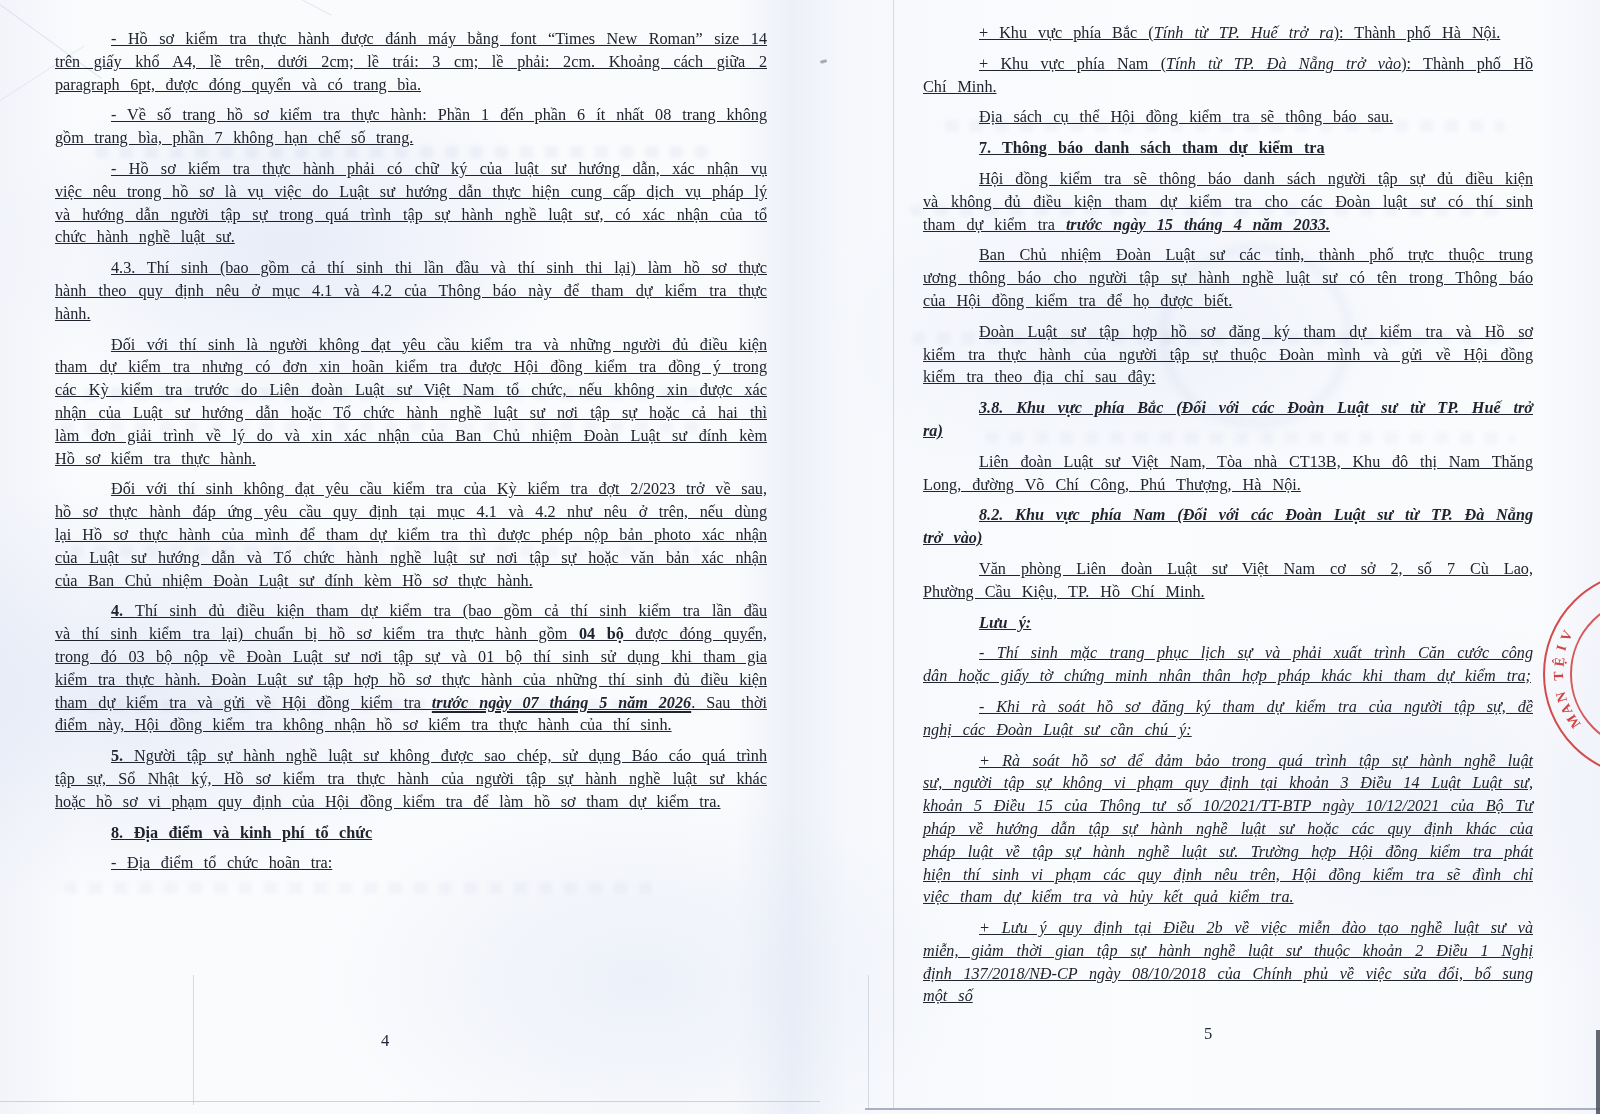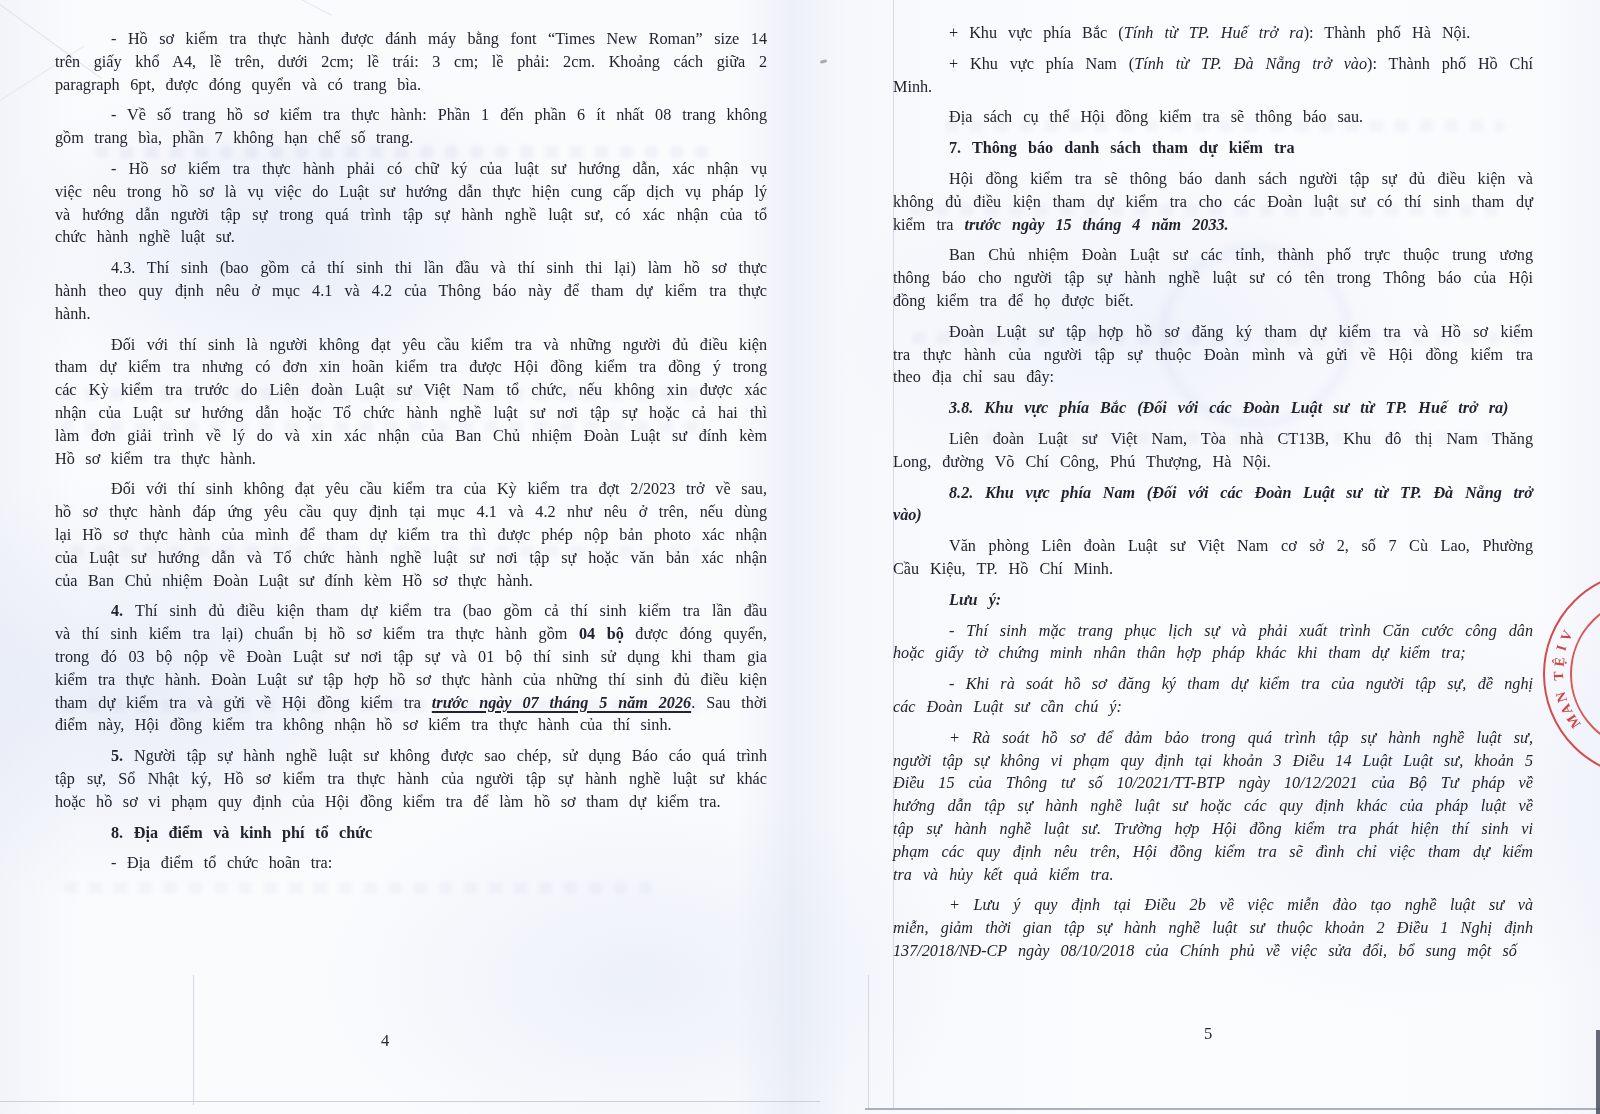--- a/index.html
+++ b/index.html
@@ -18,22 +18,23 @@
       radial-gradient(430px 300px at 88% 72%, rgba(219,226,244,.34), transparent 70%),
       linear-gradient(90deg,#f2f4fa 0%,#fafbfd 5%,#fafbfd 46%,#edf0f8 49.5%,#f6f8fc 53%,#fbfcfe 70%,#fafbfd 96%,#f3f5fb 100%),
       #fafbfd;
   }
   .col{position:absolute;}
   .col p{
     margin:0 0 8px 0;
     font-size:16.2px;line-height:22.8px;
     text-align:justify;text-indent:56px;
     word-spacing:6.5px;
+    text-decoration:underline;
   }
-  .col-right p{word-spacing:7px;}
+  .col-right p{word-spacing:7px;padding-left:30px;}
   .r-n{}
   .r-b{font-weight:bold;}
   .r-i{font-style:italic;}
   .r-bi{font-weight:bold;font-style:italic;}
   .r-biu{font-weight:bold;font-style:italic;text-decoration:underline;text-underline-offset:3px;text-decoration-thickness:1.5px;}
   .col-left{left:55px;top:28px;width:712px;}
   .col-right{left:893px;top:22px;width:640px;}
   .pagenum{
     position:absolute;text-align:center;font-size:16.5px;color:#23273a;
   }

